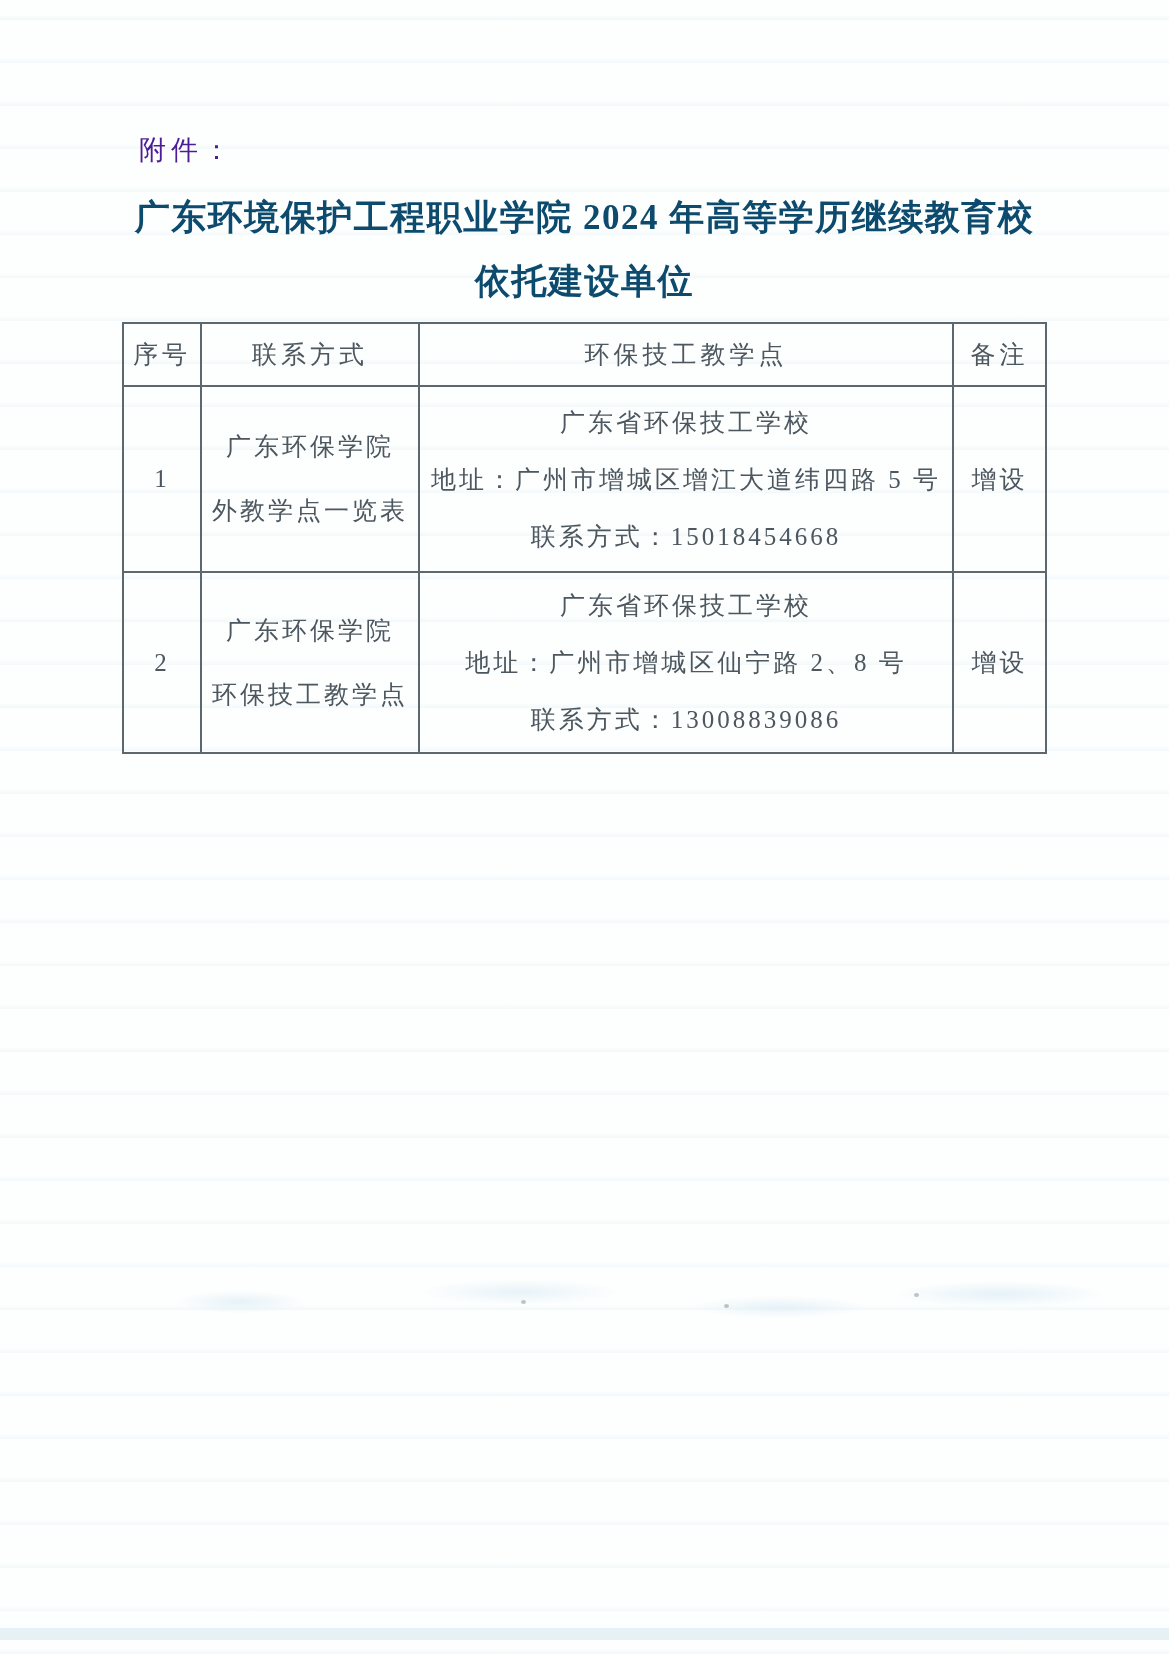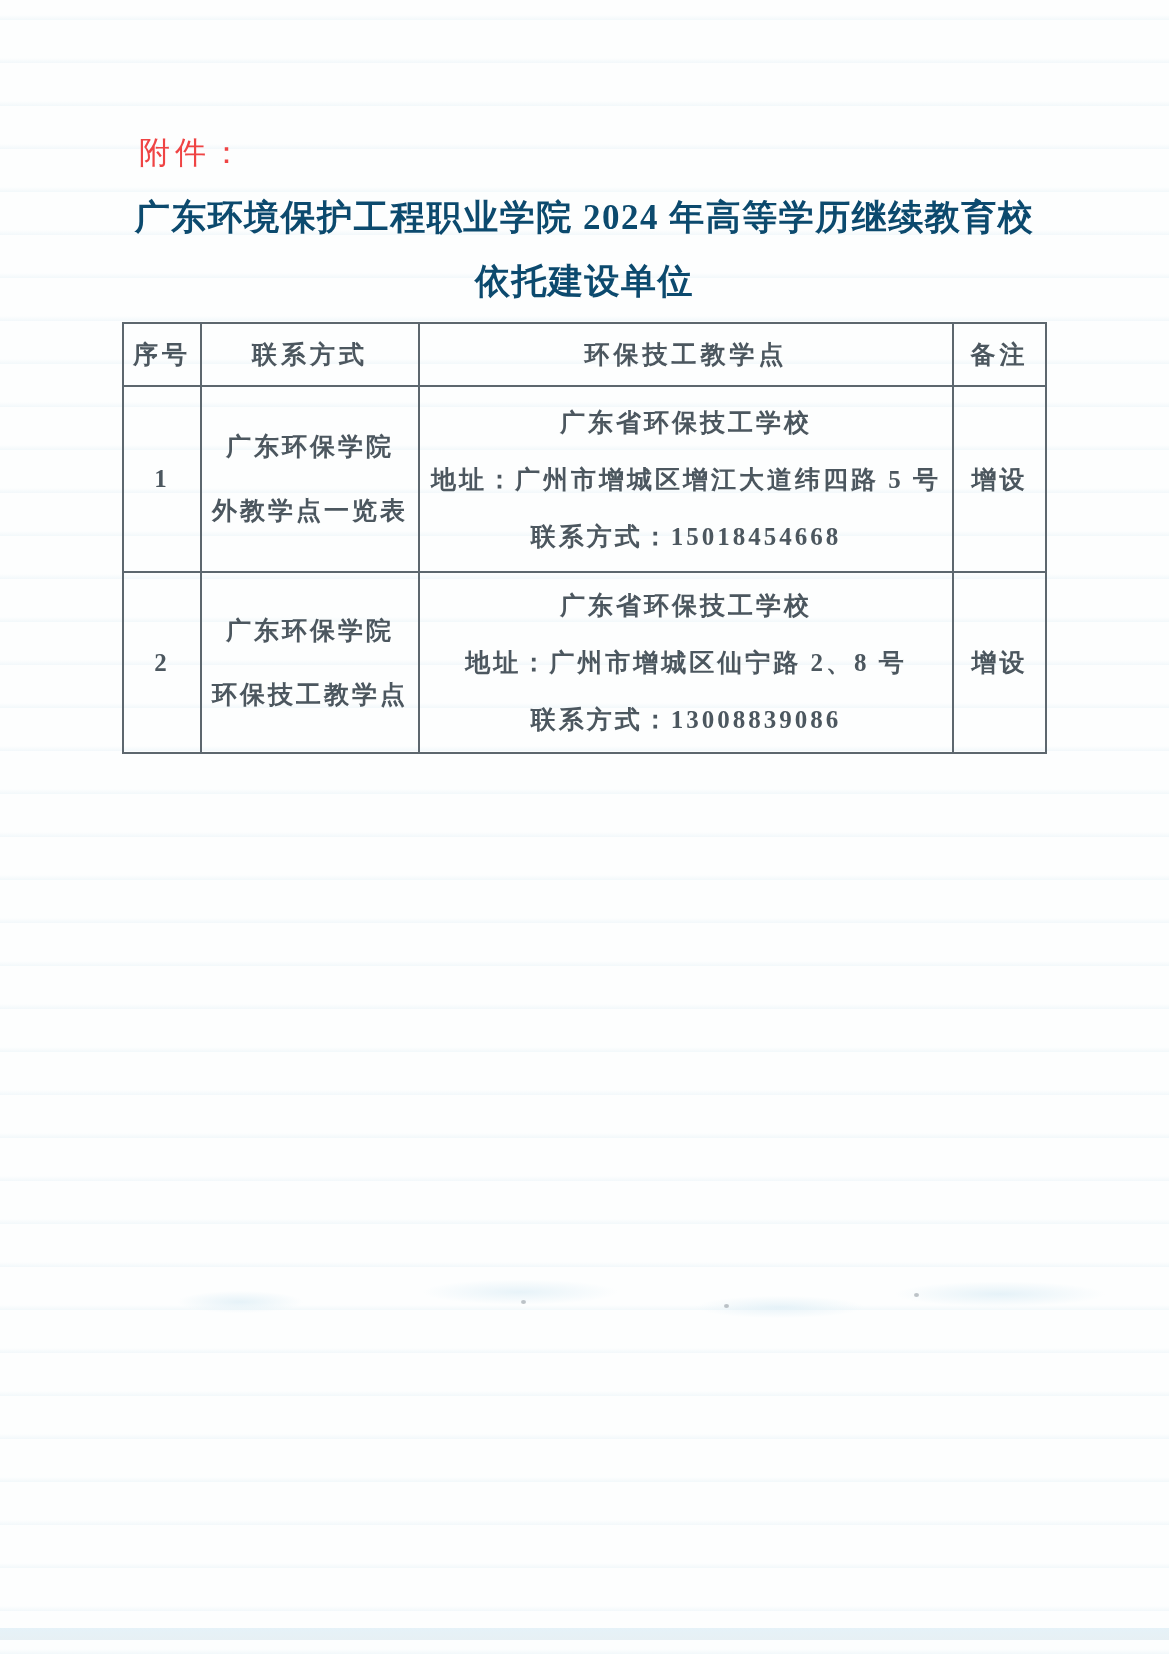--- a/index.html
+++ b/index.html
@@ -17,40 +17,40 @@
     content:"";
     position:absolute; inset:0;
     background:repeating-linear-gradient(
       0deg,
       rgba(214,233,242,0.28) 0px, rgba(214,233,242,0.0) 5px,
       rgba(255,255,255,0) 5px, rgba(255,255,255,0) 43px);
     pointer-events:none;
   }
   .attachment {
     position:absolute; left:139px; top:132px;
-    font-size:31px; letter-spacing:5px;
-    color:#ef4444;
+    font-size:27px; letter-spacing:5px;
+    color:#4c1d95;
   }
   .title {
     position:absolute; top:186px; left:0; width:100%;
     text-align:center;
     font-size:35px; font-weight:bold; line-height:64px;
     letter-spacing:1.5px;
     color:#0c4a6e;
   }
   table.grid {
     position:absolute; left:122px; top:322px;
     width:923px; height:430px;
     border-collapse:collapse; table-layout:fixed;
   }
   .grid th, .grid td {
     border:2px solid #5d676e;
     padding:0;
     text-align:center; vertical-align:middle;
-    font-weight:bold;
+    font-weight:normal;
     font-size:25px;
     letter-spacing:3px;
     color:#4c575f;
   }
   .grid thead tr { height:63px; }
   .grid tbody tr.r1 { height:186px; }
   .grid tbody tr.r2 { height:181px; }
   .grid th { font-size:25px; letter-spacing:4px; }
   .cell-no { font-size:26px; letter-spacing:0; }
   .name-line { line-height:64px; }

